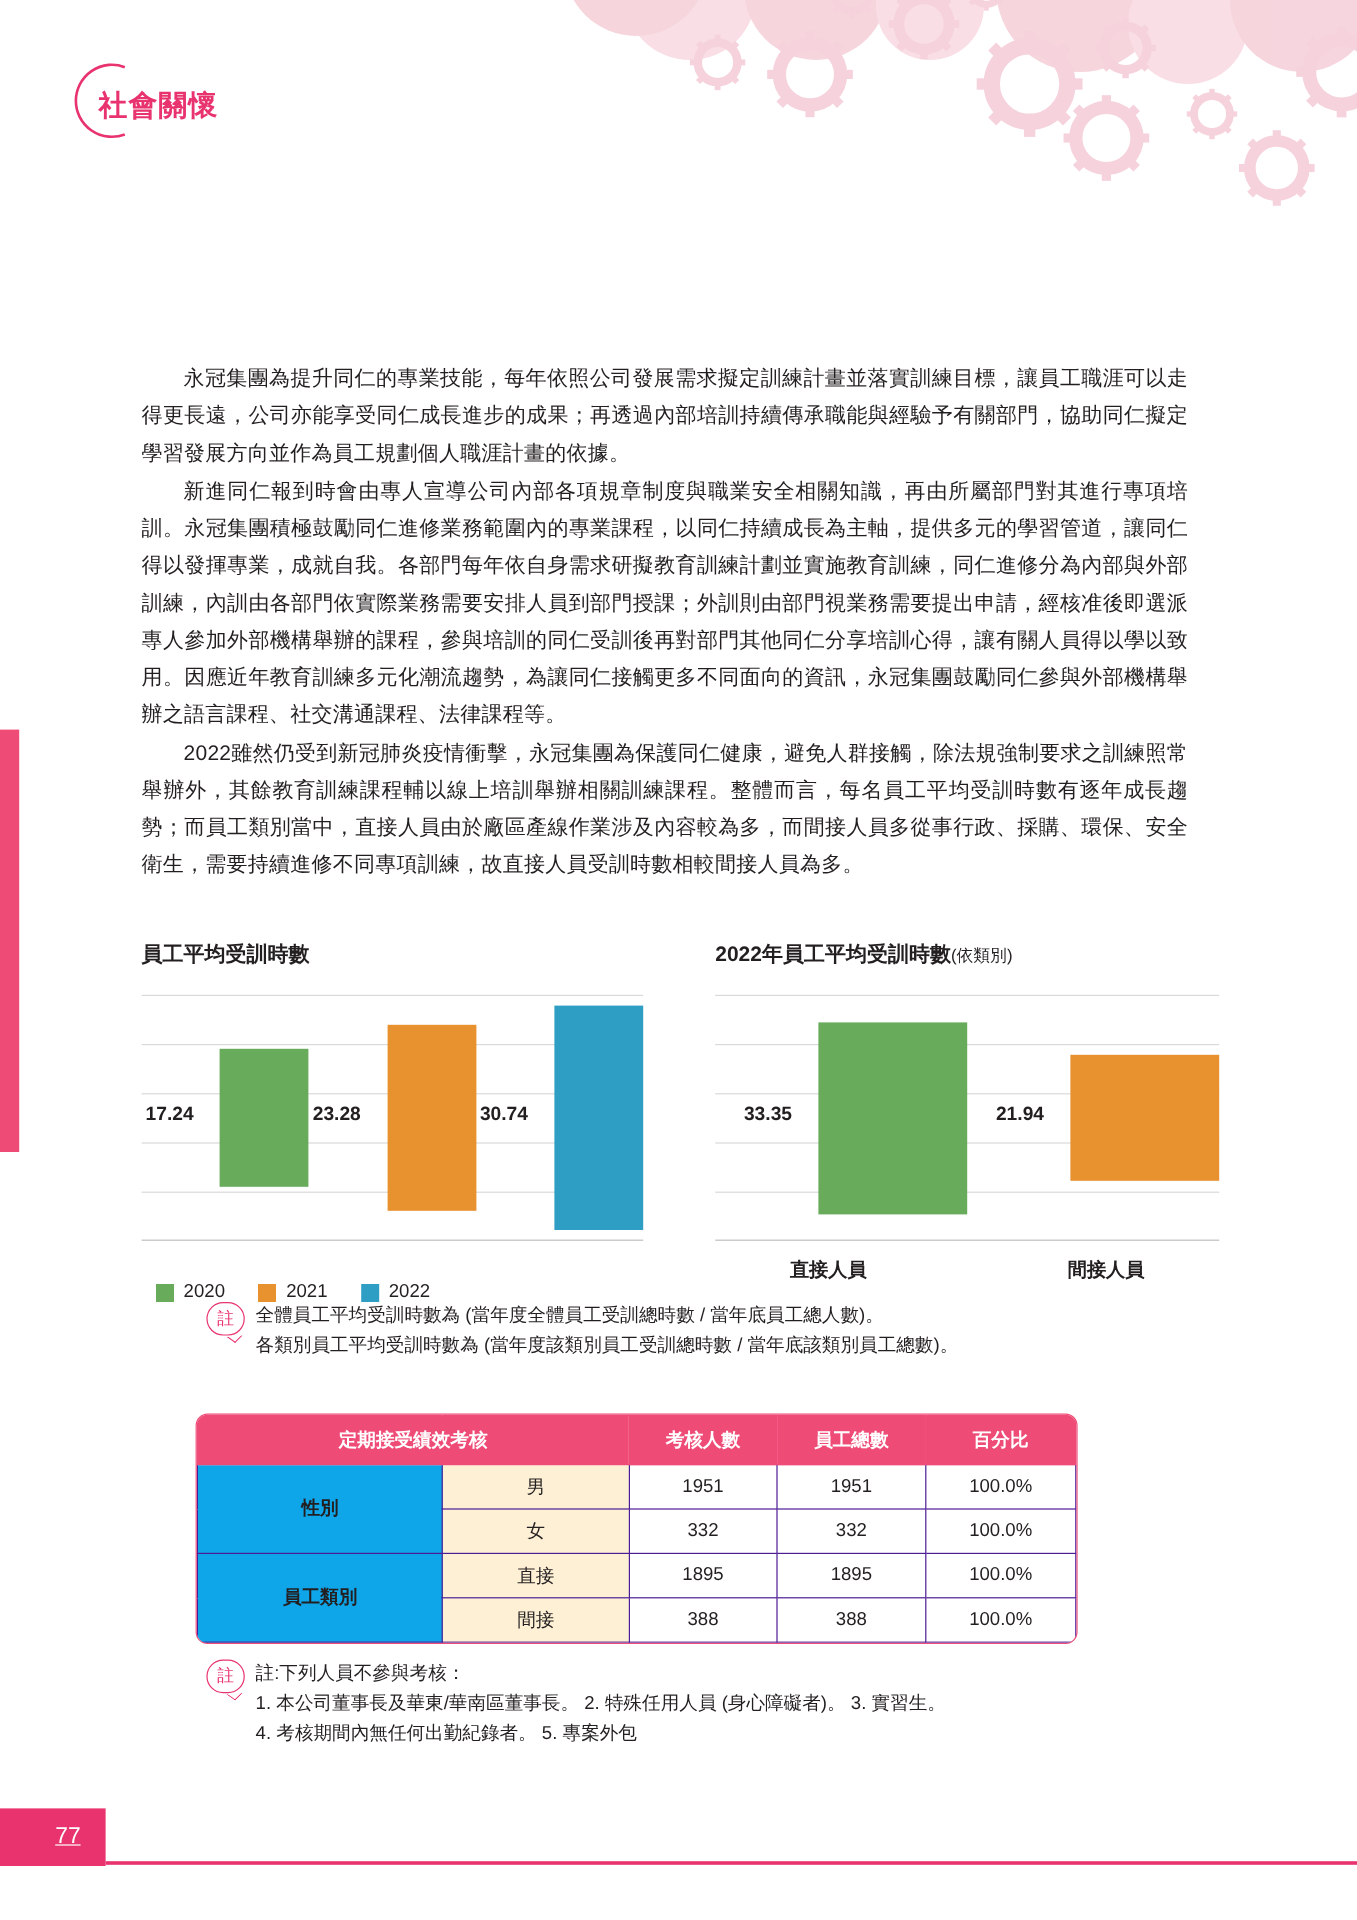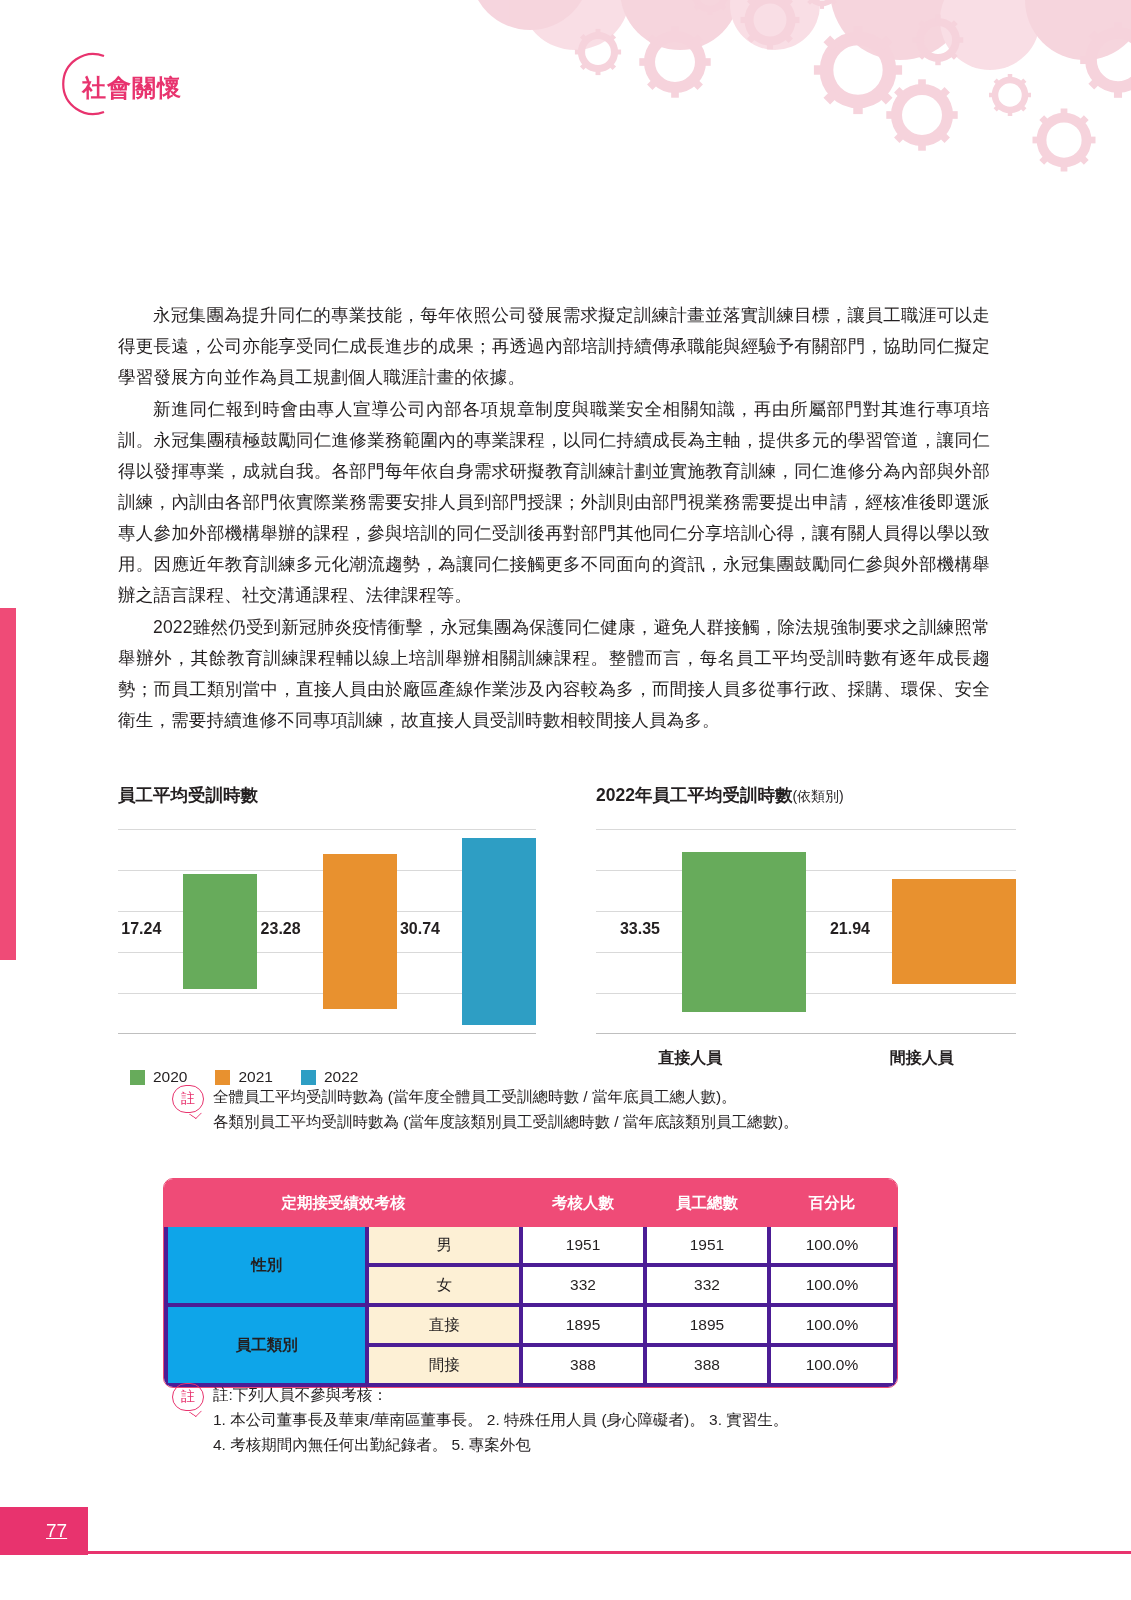--- a/index.html
+++ b/index.html
@@ -256,21 +256,21 @@
     top: 1178px;
     width: 735px;
   }
   table.kpi {
     border-collapse: collapse;
     width: 100%;
     font-size: 15.5px;
     color: #231f20;
   }
   table.kpi th, table.kpi td {
-    border: 4px solid #4c1d95;
+    border: 1px solid #4c1d95;
     text-align: center;
     height: 36px;
     padding: 0 4px;
   }
   table.kpi thead th {
     background: #ef4b77;
     color: #ffffff;
     font-weight: bold;
     border-color: #ef4b77;
     height: 40px;

